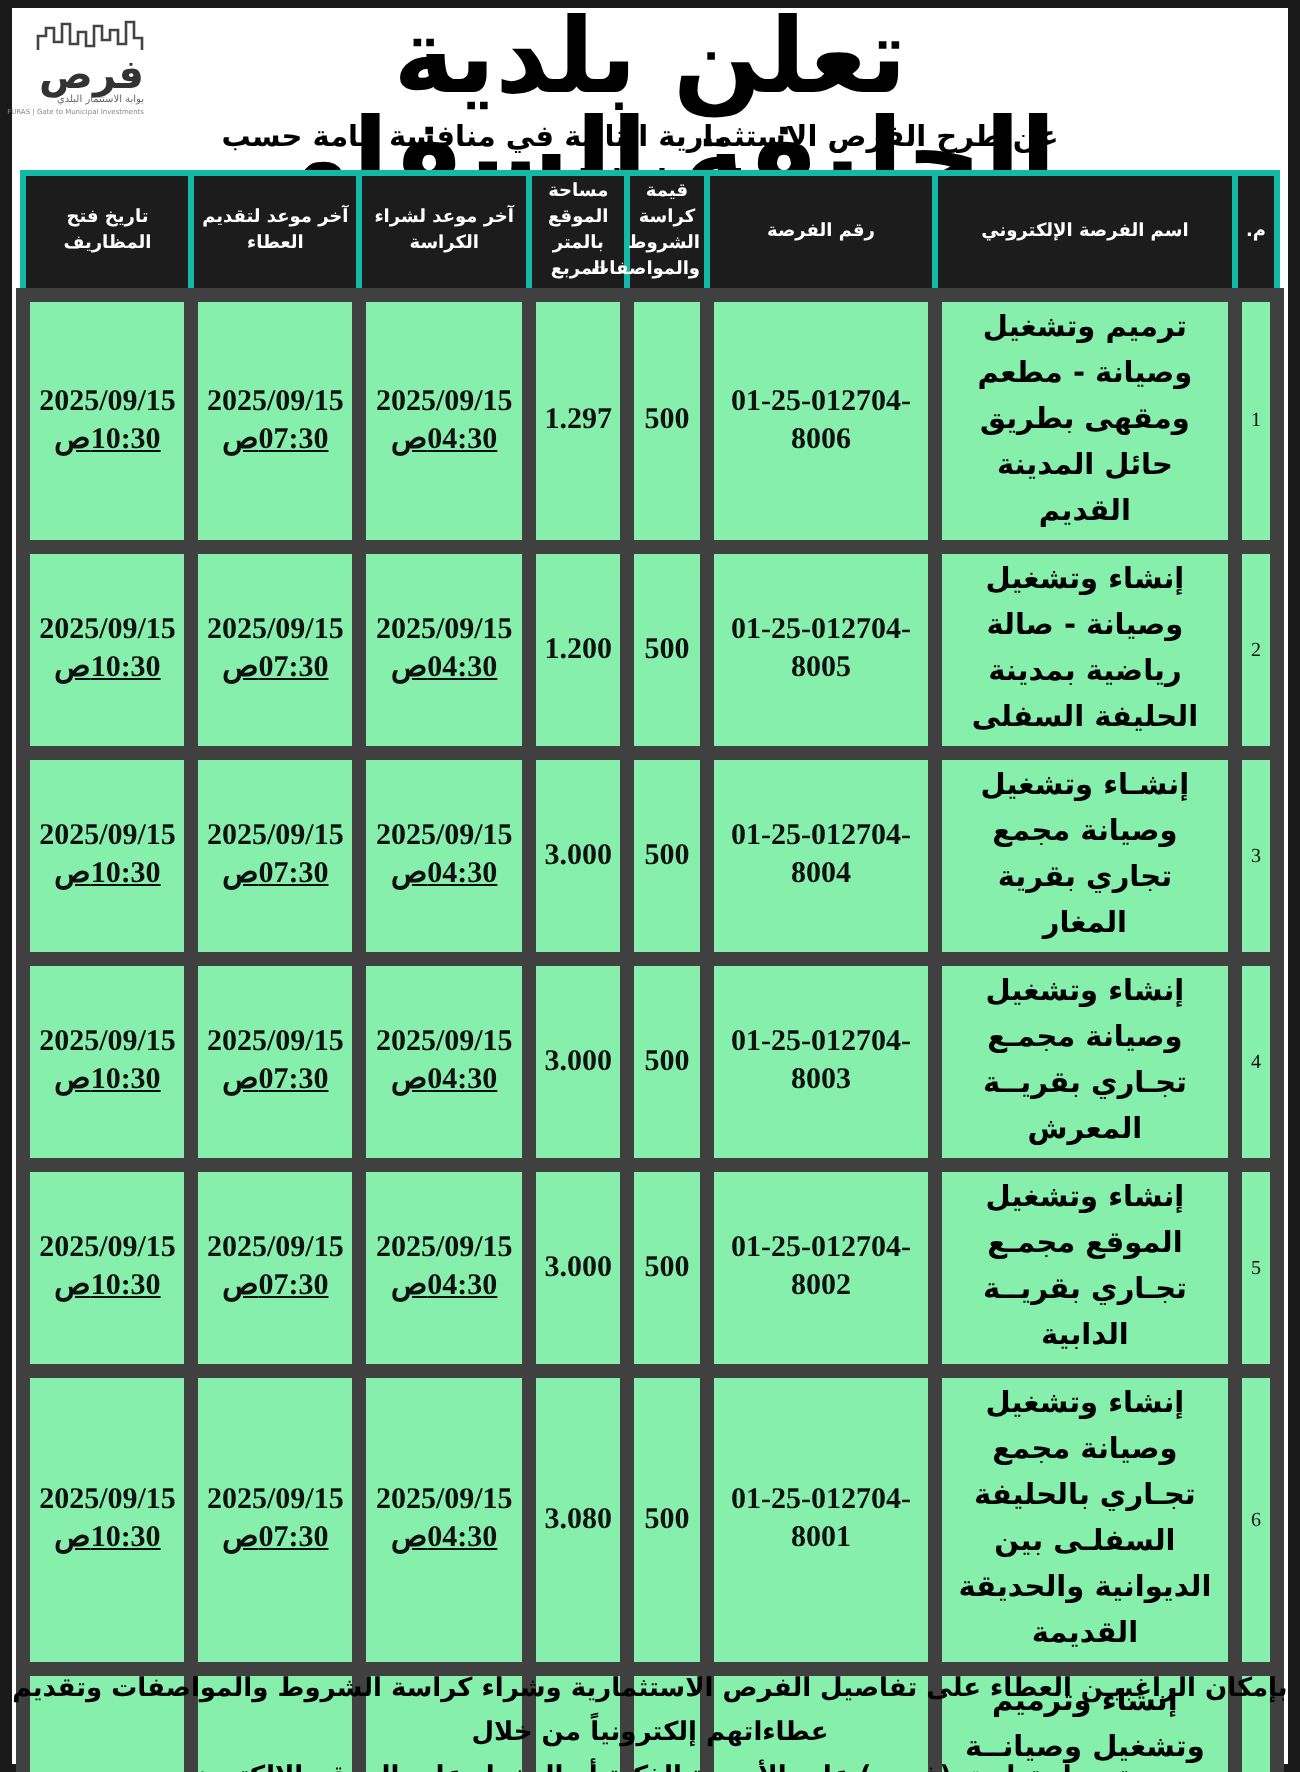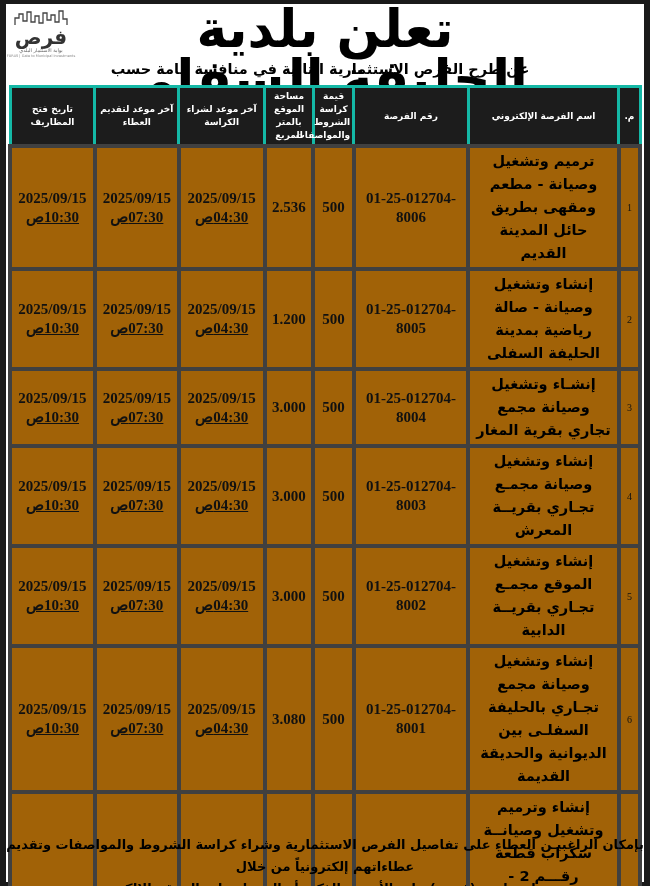--- a/index.html
+++ b/index.html
@@ -7,21 +7,21 @@
     width: 650px; height: 886px; background: #1a1a1a;
     font-family: "DejaVu Sans", sans-serif; overflow: hidden;
   }
   .page {
     position: absolute; left: 6px; top: 4px; width: 638px; height: 878px;
     background: #ffffff;
   }
   .header { position: relative; height: 80px; }
   .logo-left {
     position: absolute; left: 4px; top: 6px; width: 62px; height: 64px;
-    display: flex; flex-direction: column; align-items: center;
+    display: flex; flex-direction: column; align-items: flex-end;
   }
   .logo-left svg { display: block; }
   .logo-left .furas-word {
     font-family: "DejaVu Sans", sans-serif; font-size: 20px; font-weight: bold;
     color: #333; line-height: 20px; margin-top: 1px; direction: rtl;
   }
   .logo-left .furas-sub {
     font-size: 5px; color: #666; line-height: 7px; direction: rtl; white-space: nowrap;
   }
   .logo-left .furas-en { font-size: 3.5px; color: #888; line-height: 5px; white-space: nowrap; }
@@ -40,21 +40,21 @@
   table.tenders {
     position: absolute; left: 2px; top: 81px; width: 634px;
     border-collapse: collapse; direction: rtl; table-layout: fixed;
   }
   table.tenders th {
     background: #1c1c1c; color: #fff; font-size: 9px; font-weight: bold;
     border: 3px solid #14b8a6; line-height: 13px; padding: 2px 2px; height: 50px;
     text-align: center; vertical-align: middle;
   }
   table.tenders td {
-    background: #a16207; border: 4px solid #404040; text-align: center;
+    background: #86efac; border: 7px solid #404040; text-align: center;
     vertical-align: middle; color: #111;
     font-family: "Liberation Serif", serif; font-size: 15px; font-weight: bold;
     line-height: 19px; padding: 0 2px;
   }
   table.tenders td.idx { font-size: 10px; font-weight: normal; }
   table.tenders td.name {
     font-family: "DejaVu Sans", sans-serif; font-size: 14.5px; font-weight: bold;
     line-height: 23px; text-align: center; padding: 2px 5px; color: #000;
   }
   table.tenders td.ref { font-size: 15px; direction: ltr; }
@@ -108,21 +108,21 @@
         <th>آخر موعد لتقديم العطاء</th>
         <th>تاريخ فتح المظاريف</th>
       </tr>
     </thead>
     <tbody>
       <tr style="height:85px">
         <td class="idx">1</td>
         <td class="name">ترميم وتشغيل وصيانة - مطعم ومقهى بطريق حائل المدينة القديم</td>
         <td class="ref">01-25-012704-8006</td>
         <td>500</td>
-        <td>2.536</td>
+        <td>1.297</td>
         <td class="date">
             <span class="d">2025/09/15</span>
             <span class="t">04:30ص</span>
           </td>
         <td class="date">
             <span class="d">2025/09/15</span>
             <span class="t">07:30ص</span>
           </td>
         <td class="date">
             <span class="d">2025/09/15</span>

